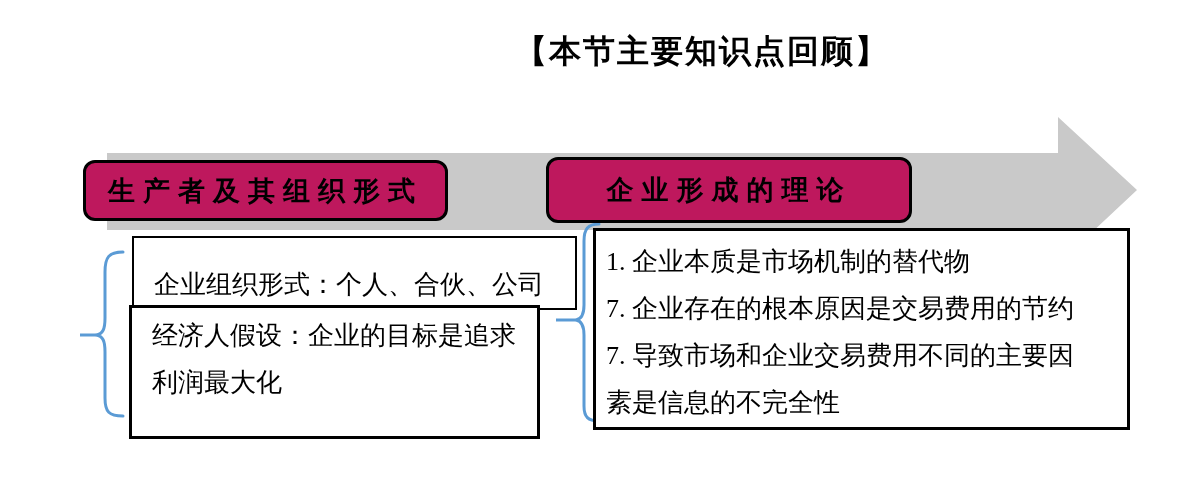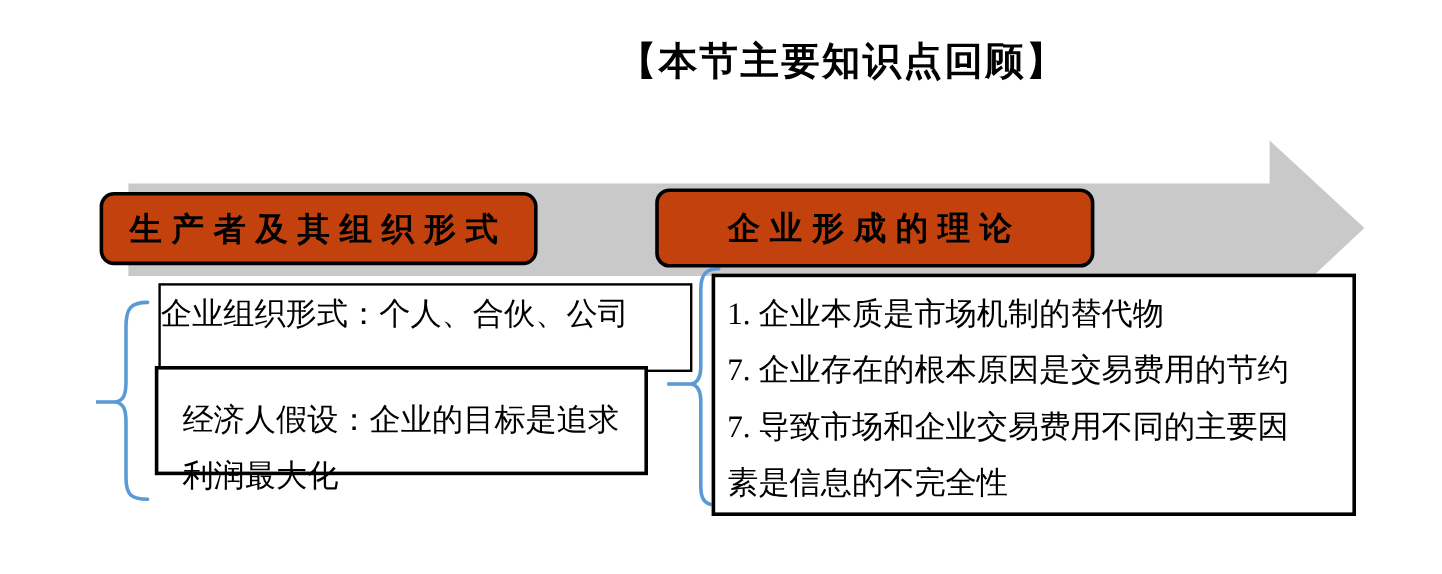--- a/index.html
+++ b/index.html
@@ -32,21 +32,21 @@
     text-align: left;
     font-family: "DejaVu Sans", "Liberation Sans", sans-serif;
     font-weight: bold;
     font-size: 32px;
     letter-spacing: 2px;
     white-space: nowrap;
   }
   .rounded-header {
     position: absolute;
     box-sizing: border-box;
-    background: #c2410c;
+    background: #be185d;
     border: 3px solid #000000;
     border-radius: 12px;
     display: flex;
     align-items: center;
     justify-content: center;
     font-weight: bold;
     font-size: 27px;
     letter-spacing: 8px;
     white-space: nowrap;
   }
@@ -55,26 +55,27 @@
   .plain-box {
     position: absolute;
     box-sizing: border-box;
     background: #ffffff;
     border: 2px solid #000000;
     font-size: 26px;
     line-height: 47px;
   }
   .box1 {
     left: 132px; top: 236px; width: 445px; height: 74px;
-    display: flex; align-items: flex-start;
+    display: flex; align-items: flex-end;
+    padding-left: 20px;
   }
   .box2 {
-    left: 129px; top: 305px; width: 411px; height: 91px;
+    left: 129px; top: 305px; width: 411px; height: 134px;
     border-width: 3px;
-    padding: 18px 10px 0 20px;
+    padding: 4px 10px 0 20px;
   }
   .box-right {
     left: 593px; top: 228px; width: 537px; height: 202px;
     border-width: 3px;
     padding: 7px 46px 0 10px;
   }
   .kp-line { white-space: normal; }
 </style>
 </head>
 <body>

